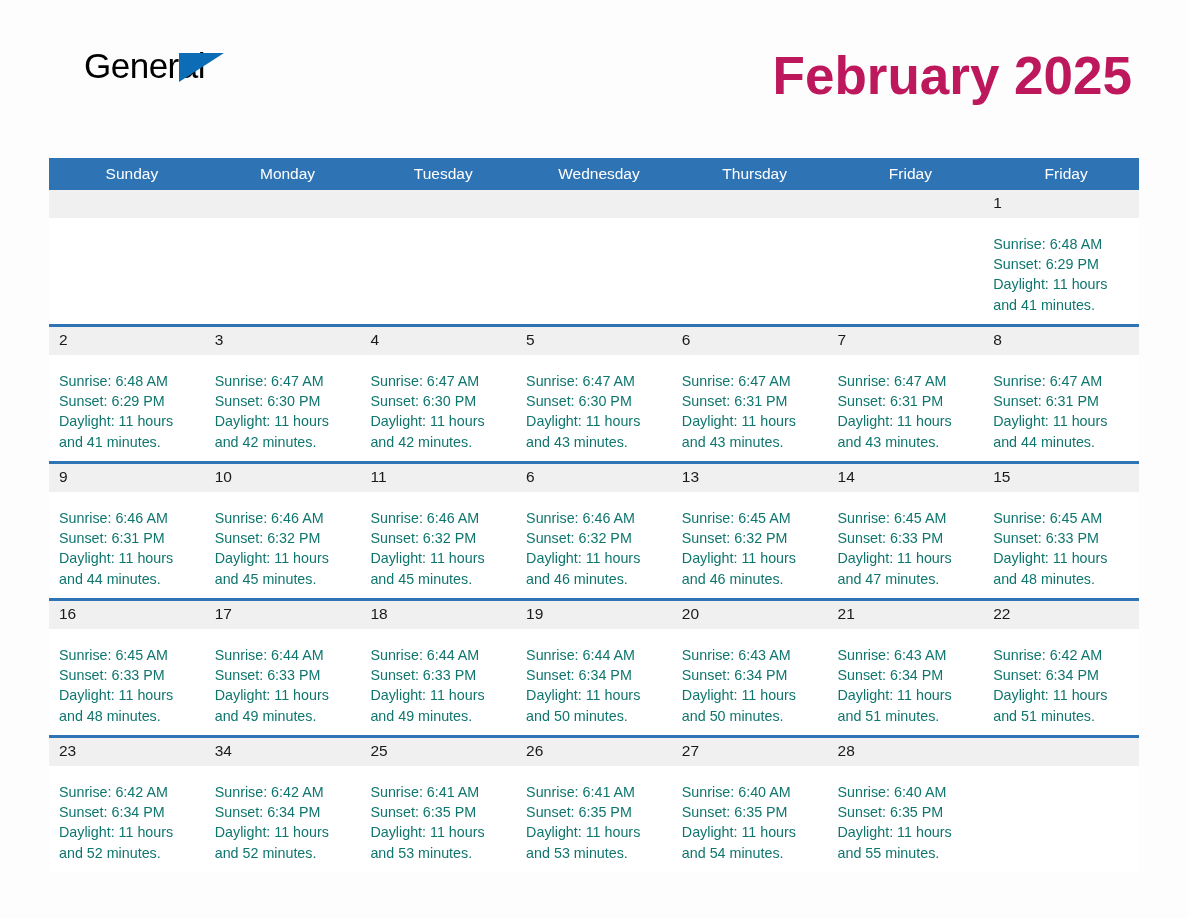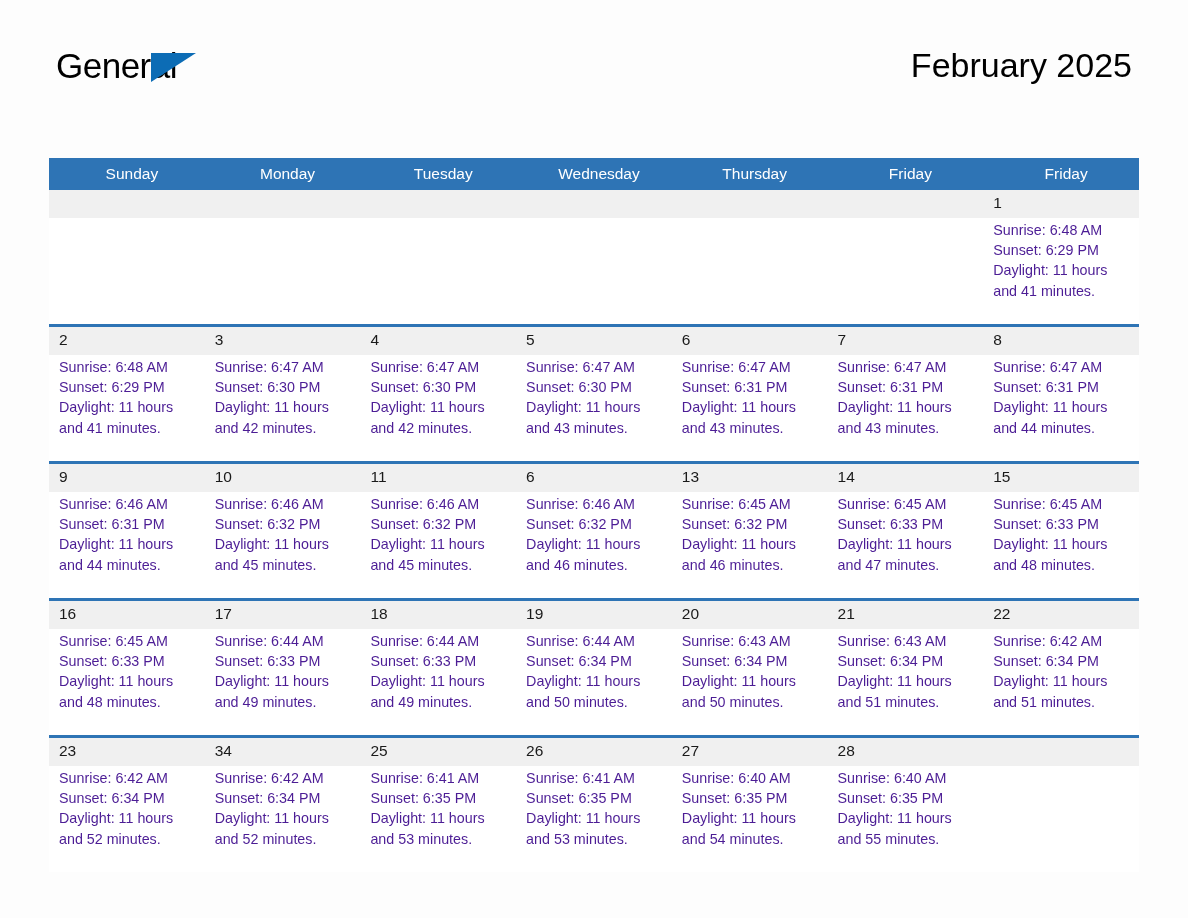--- a/index.html
+++ b/index.html
@@ -21,20 +21,21 @@
     height: 918px;
     box-sizing: border-box;
   }
 
   
   .top {
     position: relative;
     height: 110px;
     padding: 56px 50px 0 56px;
     box-sizing: border-box;
+    margin-left: 28px;
   }
   .logo {
     position: absolute;
     left: 56px;
     top: 48px;
     width: 300px;
     height: 70px;
     line-height: 1;
     user-select: none;
   }
@@ -64,23 +65,23 @@
     color: #0C6CB5;
   }
 
   .title-block {
     position: absolute;
     right: 56px;
     top: 48px;
     text-align: right;
   }
   .month-title {
-    font-size: 34px;
-    font-weight: normal;
-    color: #000000;
+    font-size: 53px;
+    font-weight: bold;
+    color: #be185d;
     line-height: 1.05;
     white-space: nowrap;
   }
   .location {
     margin-top: 13px;
     font-size: 21px;
     color: #1a1a1a;
     white-space: nowrap;
   }
 
@@ -125,24 +126,24 @@
     color: #1a1a1a;
     padding: 5px 0 6px 10px;
     line-height: 1.05;
     min-height: 17px;
   }
   .daynum.empty {
     color: transparent;
   }
   .info {
     display: block;
-    padding: 2px 8px 0 10px;
+    padding: 16px 8px 0 10px;
     font-size: 14.3px;
     line-height: 20.2px;
-    color: #4c1d95;
+    color: #0f766e;
   }
   .info span {
     display: block;
     white-space: nowrap;
   }
   td.blank {
     background: #FFFFFF;
   }
   td.blank .daynum {
     background: #F0F0F0;

